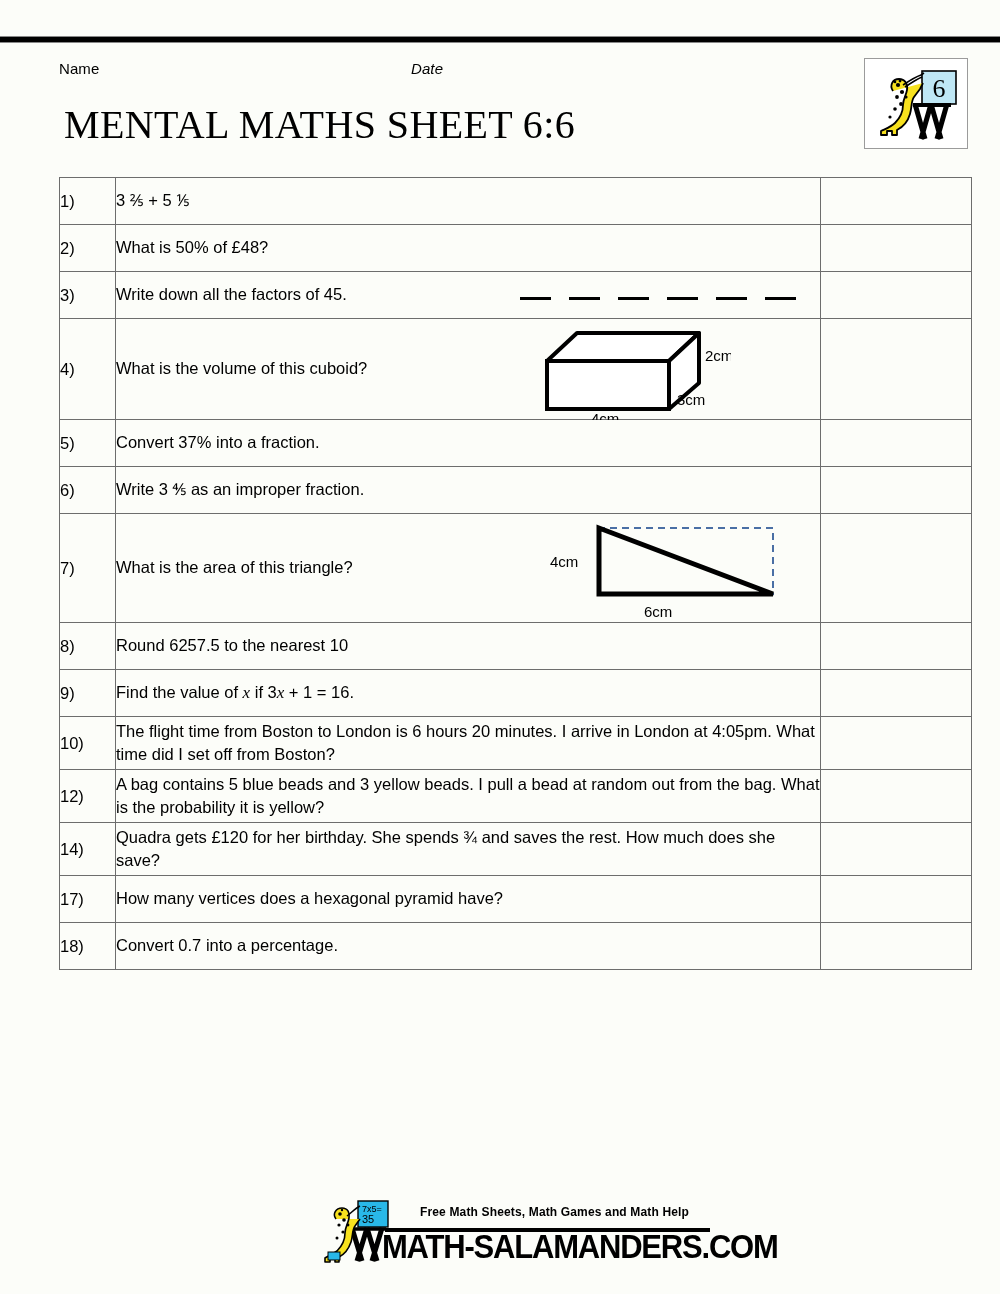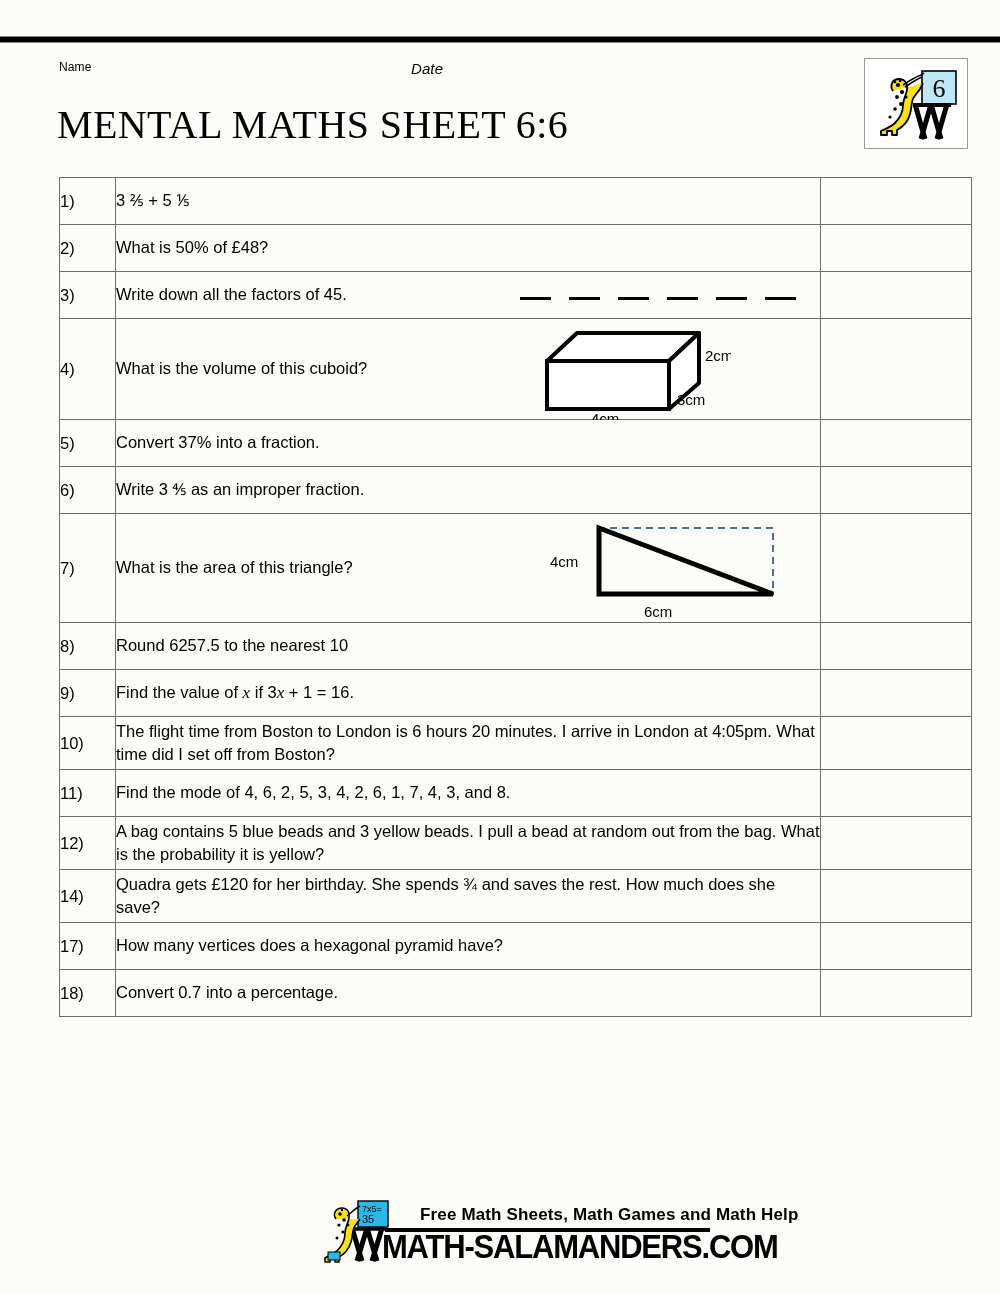--- a/index.html
+++ b/index.html
@@ -25,33 +25,33 @@
     background: #000;
     border-top: 1px solid #888;
     border-bottom: 1px solid #888;
     box-sizing: border-box;
   }
 
   
   .hdr-name {
     position: absolute;
     left: 59px; top: 60px;
-    font-size: 12px;
+    font-size: 15px;
     letter-spacing: .1px;
   }
   .hdr-date {
     position: absolute;
     left: 411px; top: 60px;
     font-size: 15px;
     letter-spacing: .1px;
     font-style: italic;
   }
   .sheet-title {
     position: absolute;
-    left: 57px; top: 101px;
+    left: 64px; top: 101px;
     font-family: "Liberation Serif", serif;
     font-size: 40px;
     letter-spacing: .4px;
     white-space: nowrap;
     text-align: right;
   }
 
   
   .hdr-logo {
     position: absolute;
@@ -143,21 +143,21 @@
 
   
   .footer {
     position: absolute;
     left: 316px; top: 1197px;
     width: 400px; height: 72px;
   }
   .foot-tag {
     position: absolute;
     left: 104px; top: 8px;
-    font-size: 17px;
+    font-size: 12px;
     font-weight: bold;
     letter-spacing: .15px;
     white-space: nowrap;
   }
   .foot-rule {
     position: absolute;
     left: 69px; top: 31px;
     width: 325px; height: 4px;
     background: #000;
   }
@@ -305,27 +305,20 @@
         <td class="qnum">9)</td>
         <td class="qtxt">
           <span class="line1">Find the value of <i class="v">x</i> if 3<i class="v">x</i> + 1 = 16.</span>
         </td>
         <td class="qans"></td>
       </tr>
       <tr class="h2">
         <td class="qnum">10)</td>
         <td class="qtxt">
           <span class="line1">The flight time from Boston to London is 6 hours 20 minutes. I arrive in London at 4:05pm. What time did I set off from Boston?</span>
-        </td>
-        <td class="qans"></td>
-      </tr>
-      <tr class="h1">
-        <td class="qnum">11)</td>
-        <td class="qtxt">
-          <span class="line1">Find the mode of 4, 6, 2, 5, 3, 4, 2, 6, 1, 7, 4, 3, and 8.</span>
         </td>
         <td class="qans"></td>
       </tr>
       <tr class="h2">
         <td class="qnum">12)</td>
         <td class="qtxt">
           <span class="line1">A bag contains 5 blue beads and 3 yellow beads. I pull a bead at random out from the bag. What is the probability it is yellow?</span>
         </td>
         <td class="qans"></td>
       </tr>

